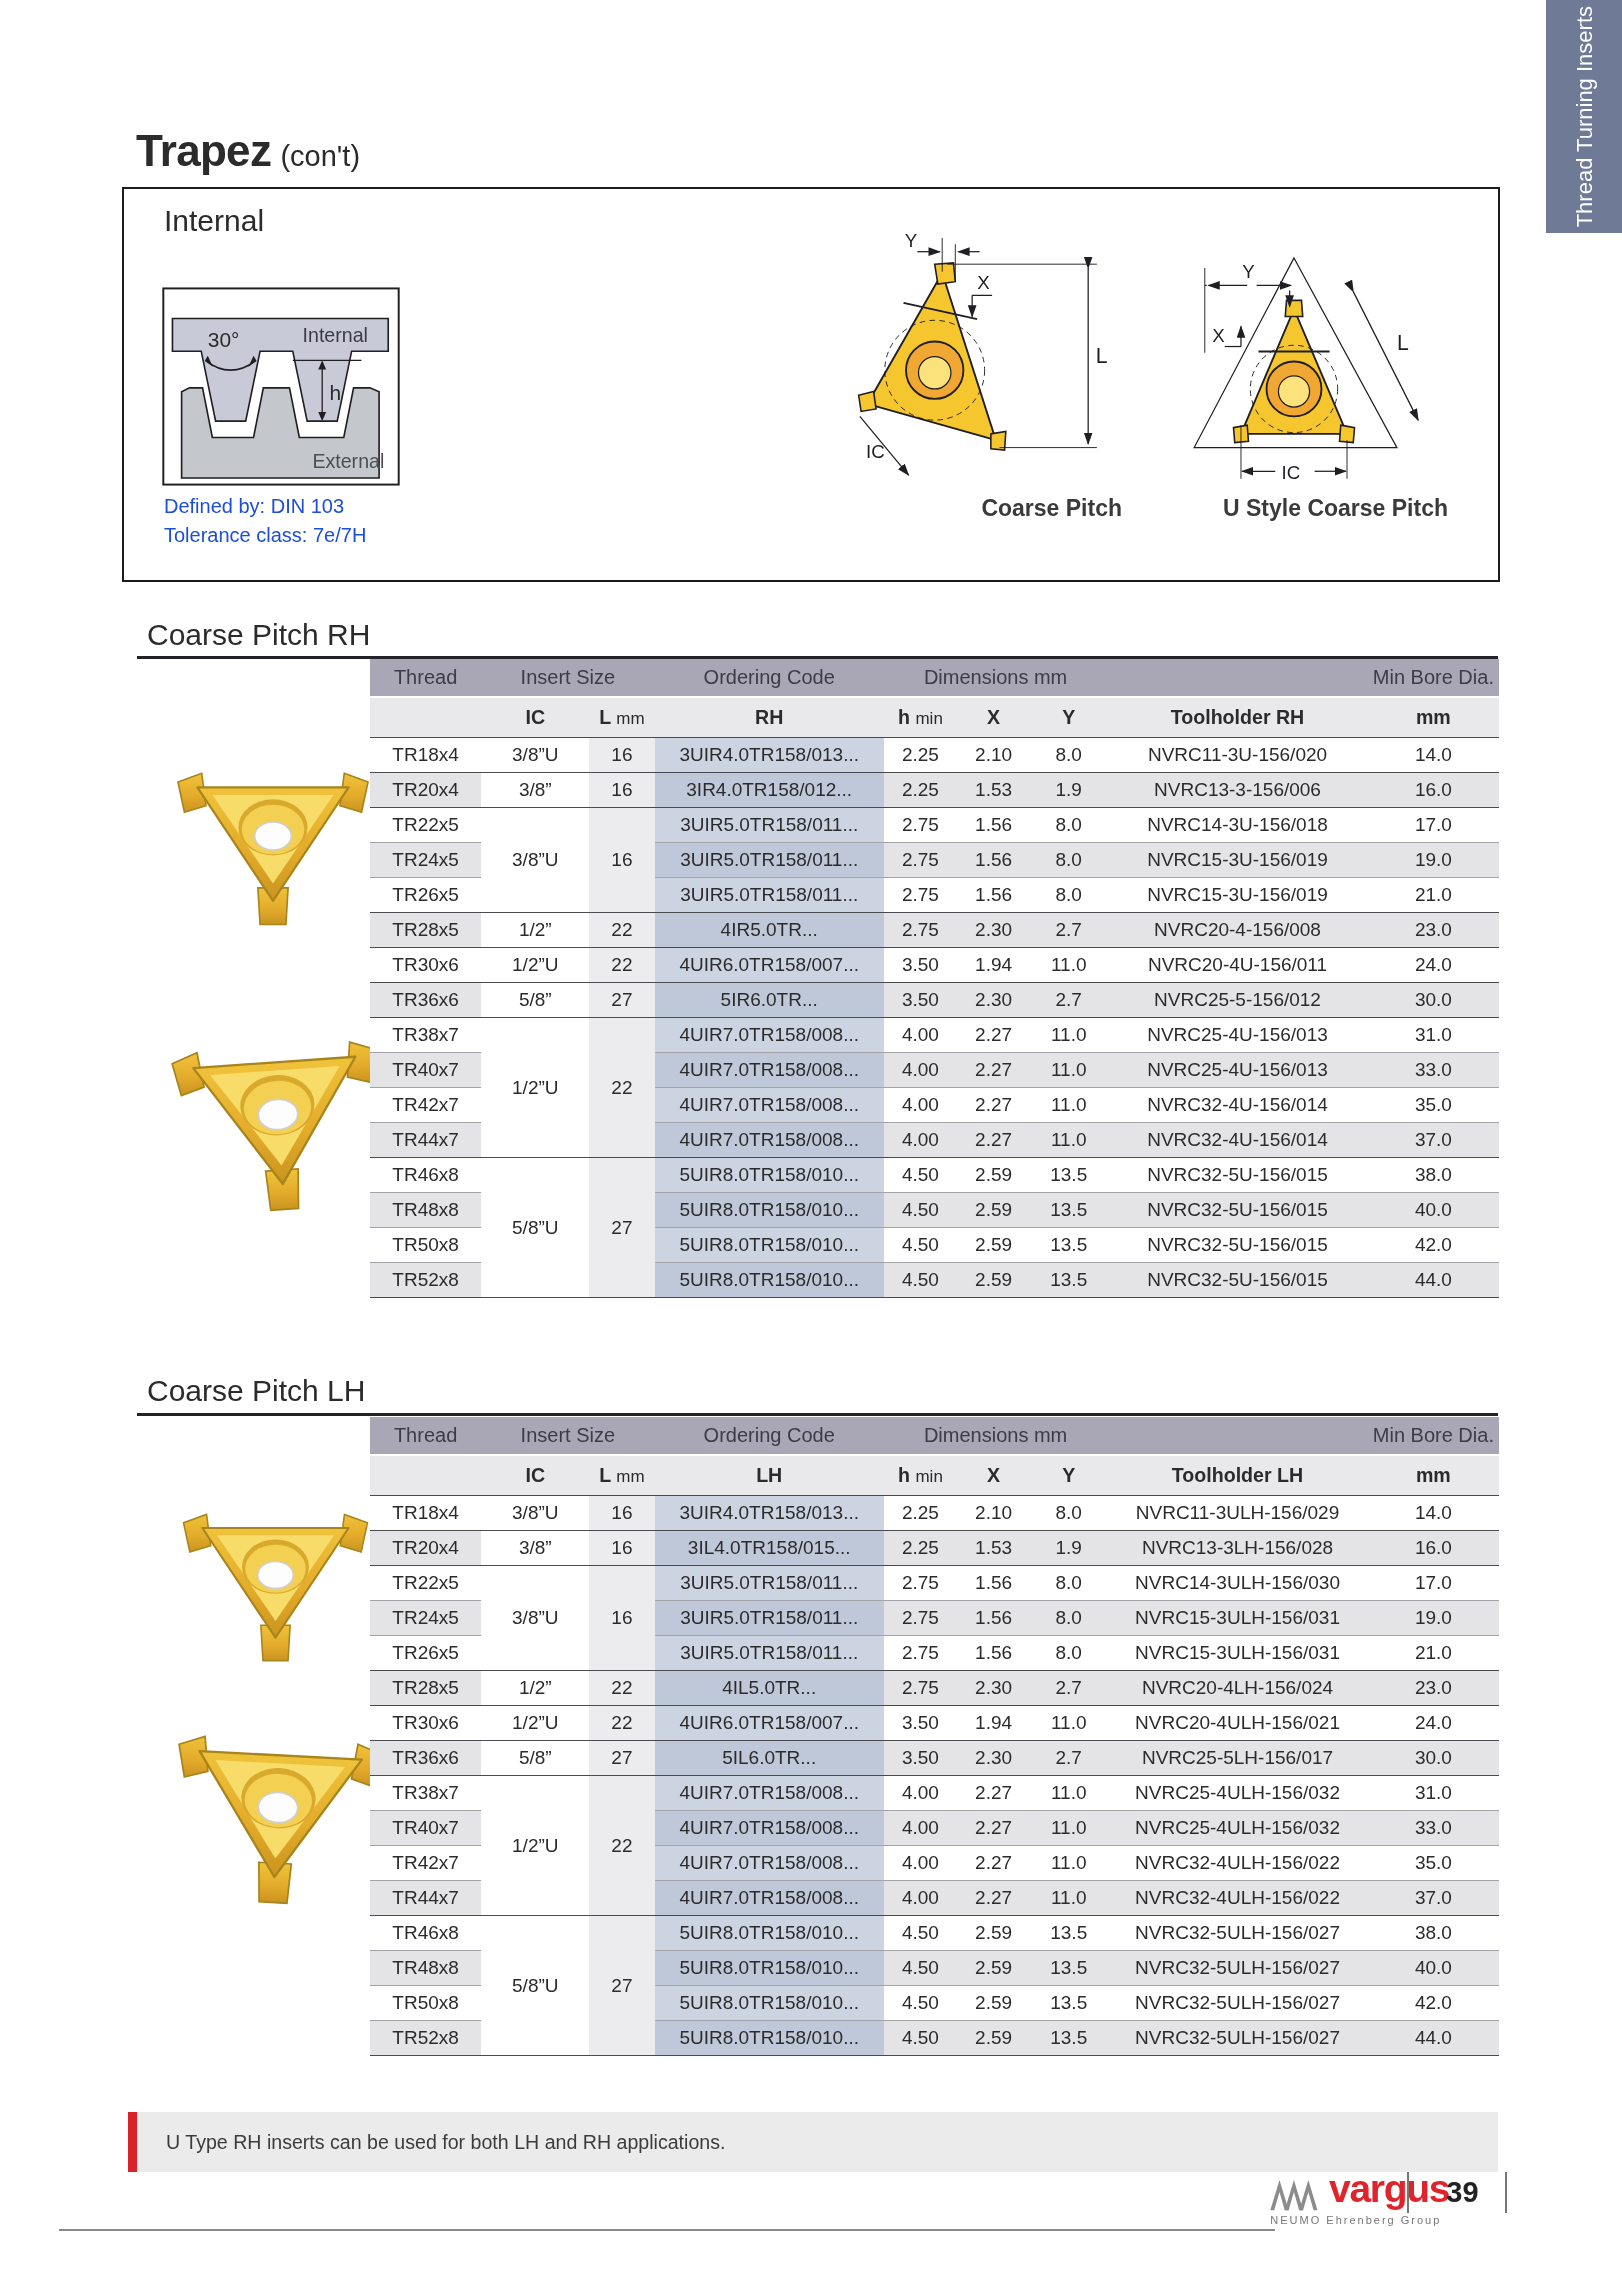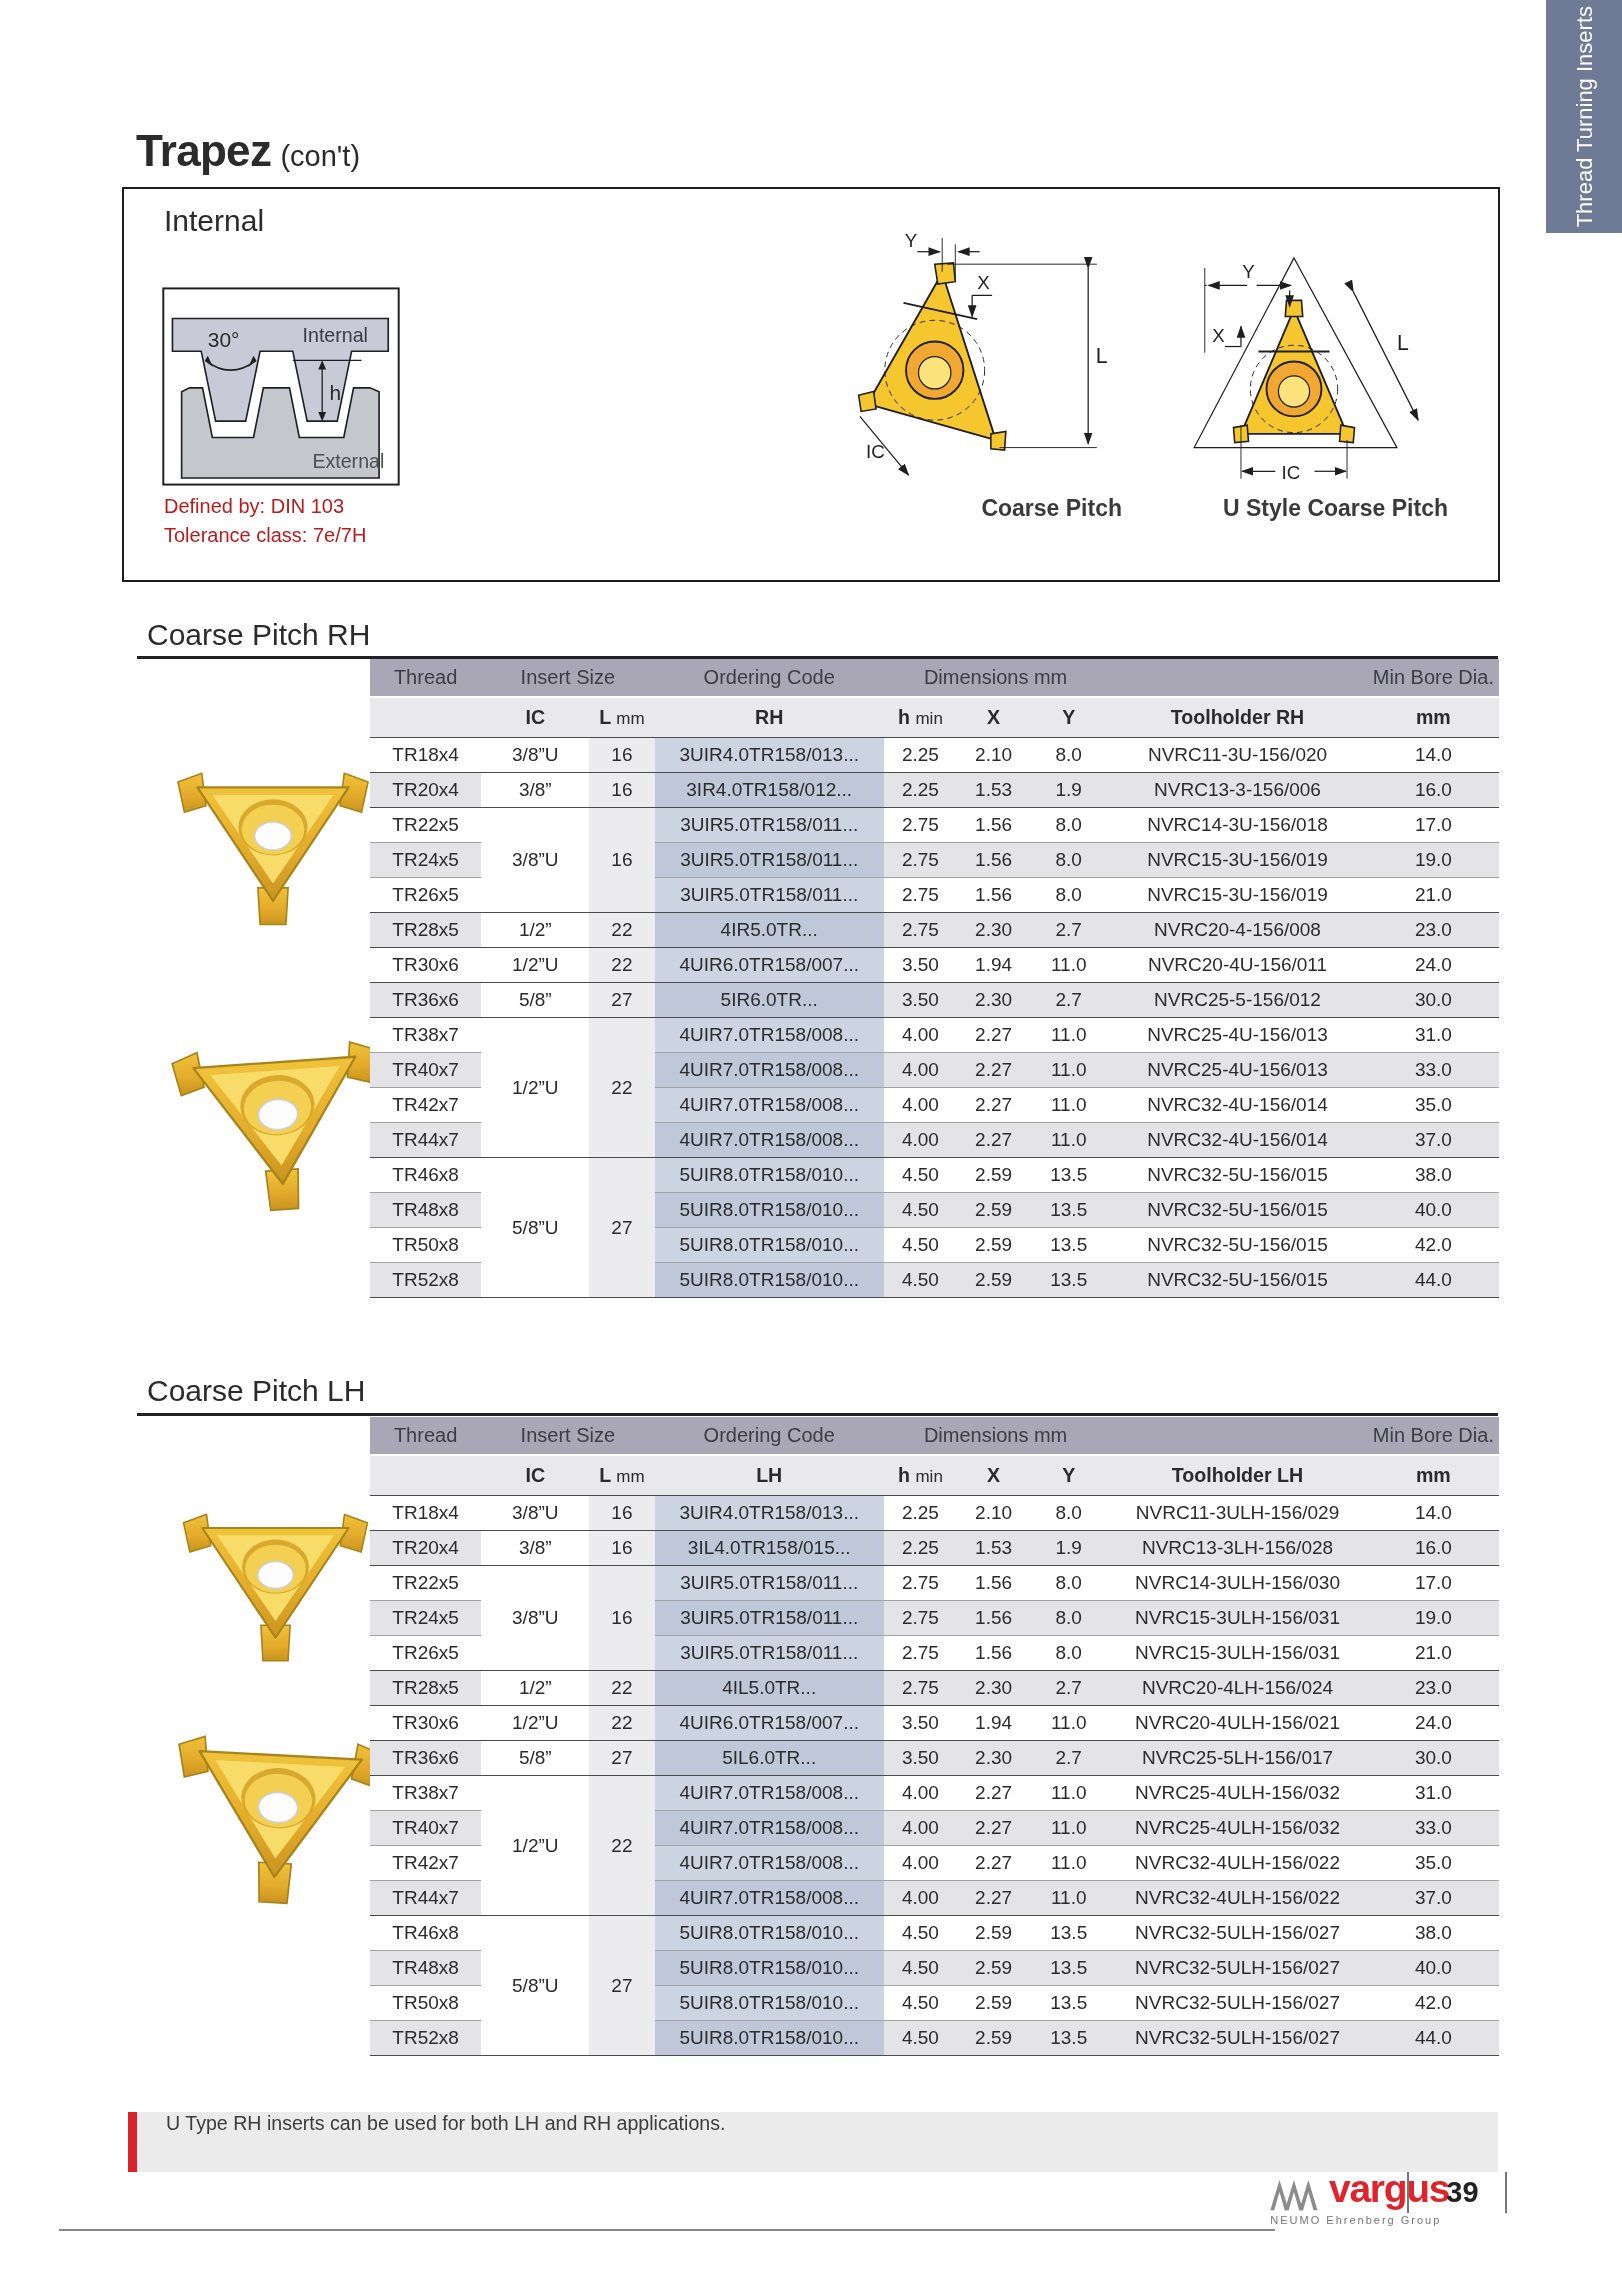--- a/index.html
+++ b/index.html
@@ -13,21 +13,21 @@
   
   .side-tab{position:absolute;left:1546px;top:0;width:77px;height:233px;background:#6f7b96;
     display:flex;align-items:center;justify-content:center;}
   .side-tab .tab-text{writing-mode:vertical-rl;transform:rotate(180deg);text-align:center;
     color:#ffffff;font-size:22px;line-height:1.45;}
 
   
   .intro-box{position:absolute;left:122px;top:187px;width:1374px;height:391px;border:2px solid #1c1c1e;background:#fff;}
   .internal-label{position:absolute;left:164px;top:204px;font-size:30px;color:#2b2b2b;}
   .profile-svg{position:absolute;left:162px;top:287px;}
-  .defined-lines{position:absolute;left:164px;top:492px;font-size:20px;line-height:1.45;color:#b91c1c;}
+  .defined-lines{position:absolute;left:164px;top:492px;font-size:20px;line-height:1.45;color:#1d4ed8;}
   .diag1-svg{position:absolute;left:841px;top:228px;}
   .diag2-svg{position:absolute;left:1140px;top:228px;}
   .diag-caption{position:absolute;top:495px;font-size:23px;font-weight:600;color:#3a3a3a;text-align:right;}
   .cap1{left:841px;width:281px;}
   .cap2{left:1140px;width:308px;}
 
   
   .section-title{position:absolute;left:147px;font-size:30px;font-weight:400;color:#2b2b2b;}
   .t1{top:618px;} .t2{top:1374px;}
   .rule{position:absolute;left:137px;width:1361px;height:3.3px;background:#232327;}
@@ -48,21 +48,21 @@
   tr.w td.c-code{background:#ccd4e2;} tr.g td.c-code{background:#bfc8d8;}
 
   
   .photo{position:absolute;}
   .ph-rh1{left:165px;top:738px;}
   .ph-rh2{left:162px;top:1008px;transform:rotate(-4deg);}
   .ph-lh1{left:171px;top:1480px;}
   .ph-lh2{left:162px;top:1701px;transform:rotate(3deg);}
 
   
-  .note-bar{position:absolute;left:128px;top:2112px;width:1370px;height:60px;background:#ebebec;display:flex;}
+  .note-bar{position:absolute;left:128px;top:2112px;width:1370px;height:60px;background:#ebebec;display:flex;align-items:center;}
   .note-accent{position:absolute;left:0;top:0;width:8.5px;height:60px;background:#d8232a;}
   .note-text{margin-left:38px;font-size:19.6px;color:#3c3c3c;}
 
   
   .footer-line{position:absolute;left:59px;top:2229px;width:1216px;height:2px;background:#8a8a8a;}
   .brand{position:absolute;left:1269px;top:2167px;width:177px;height:59px;}
   .brand-mark{position:absolute;left:0;top:9.2px;}
   .brand-name{position:absolute;left:60px;top:0;font-size:39px;font-weight:700;letter-spacing:-1.3px;color:#e0242b;}
   .brand-sub{position:absolute;left:1.3px;top:47px;font-size:11px;letter-spacing:2px;color:#777;white-space:nowrap;}
   .foot-div1{position:absolute;left:1407px;top:2172px;width:2px;height:41px;background:#777;}

